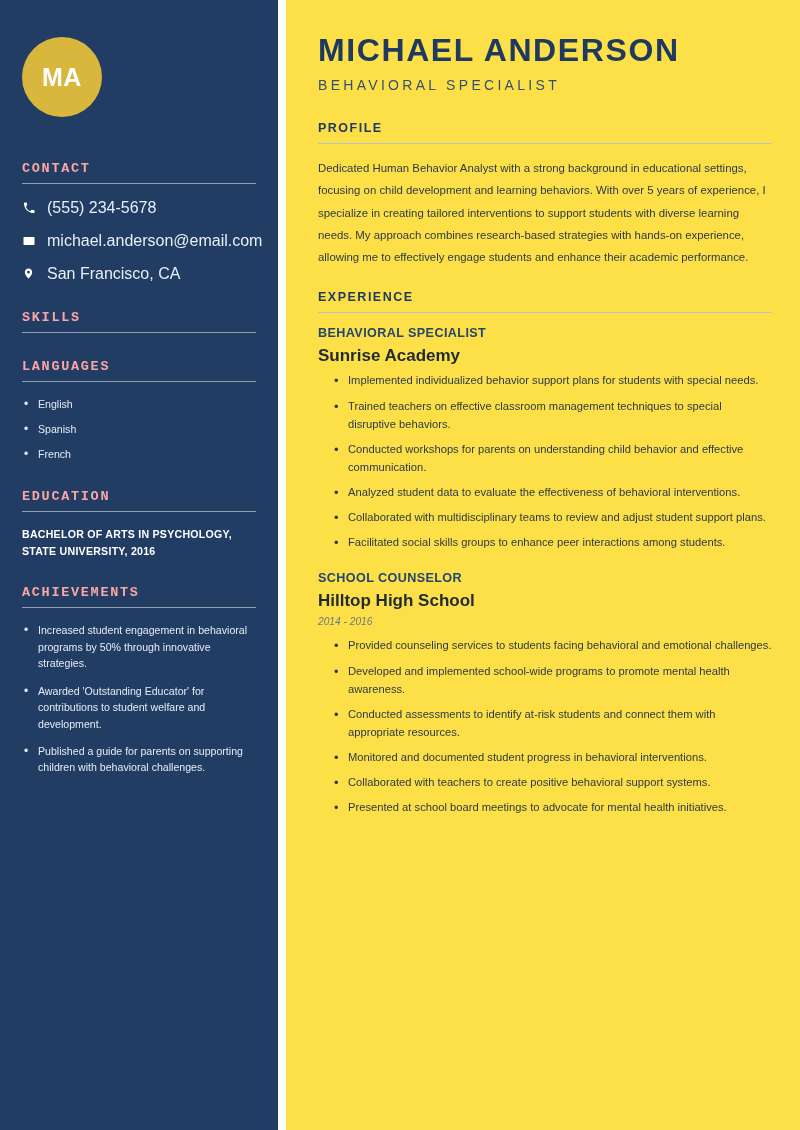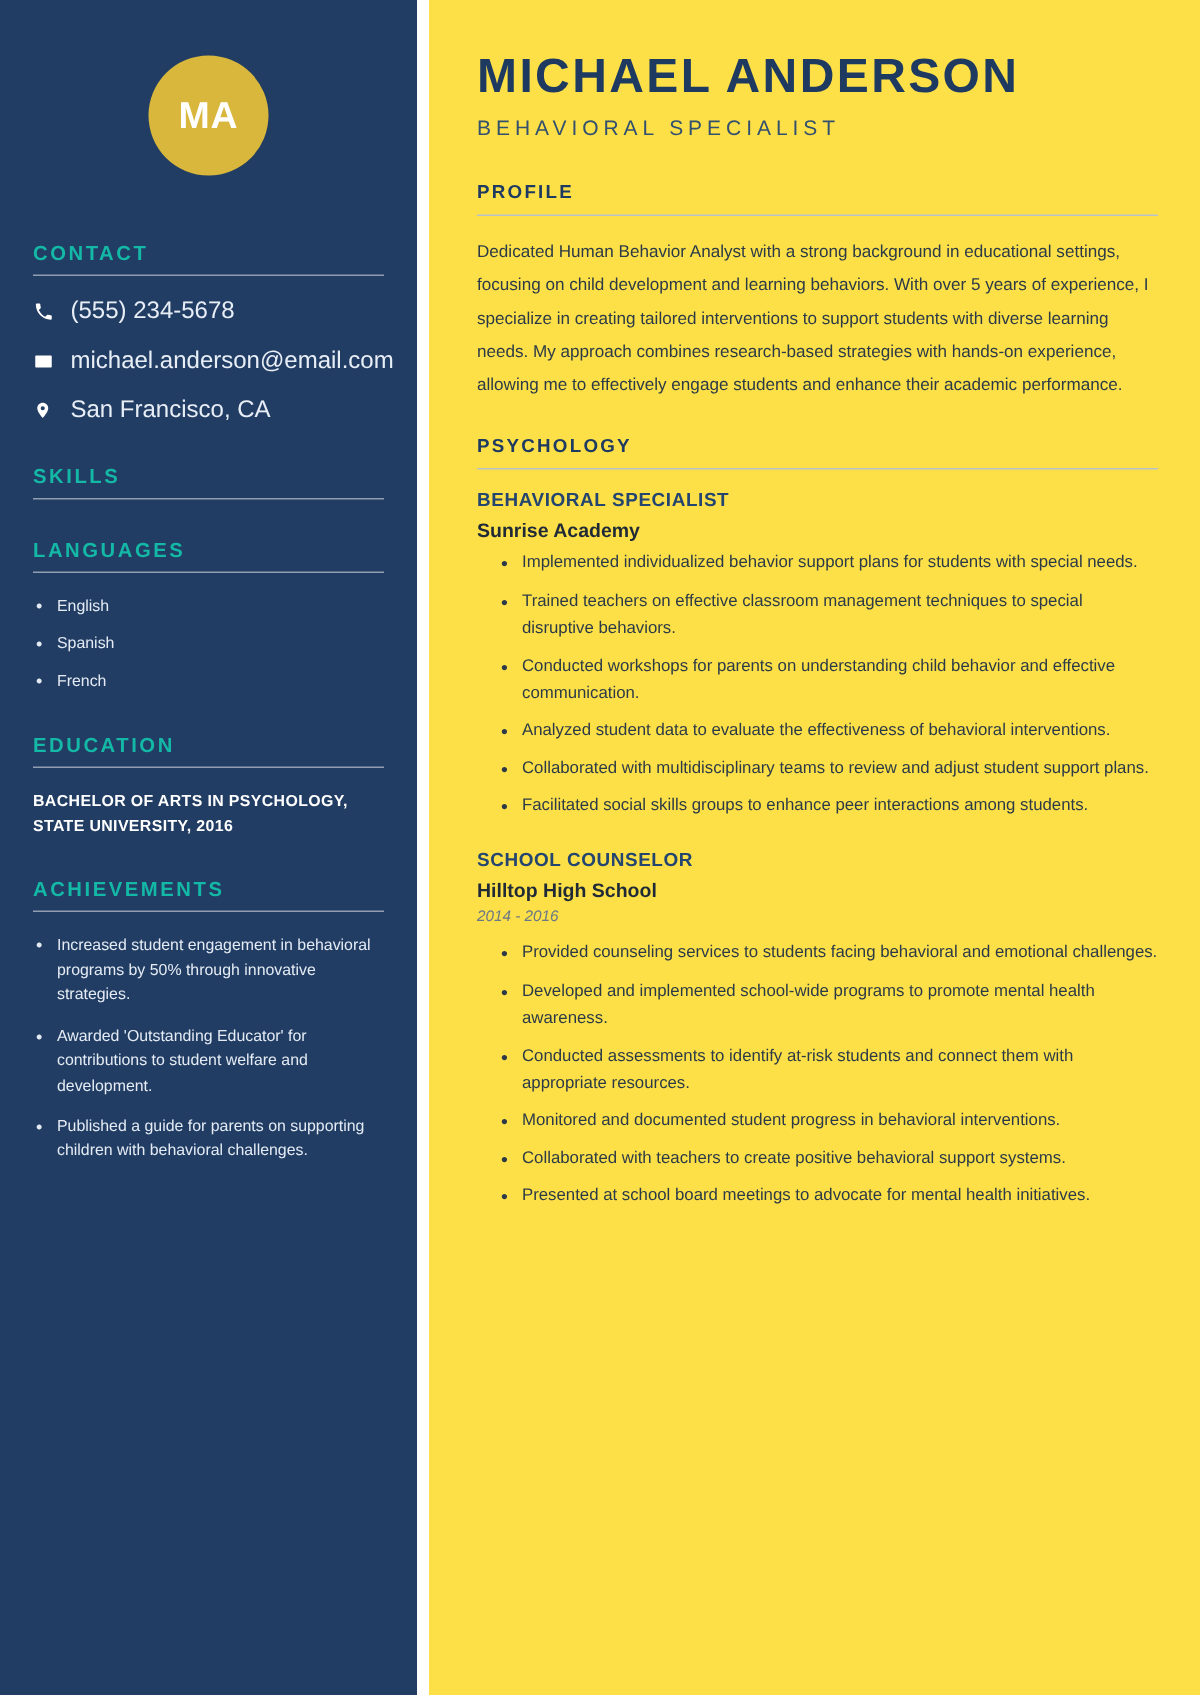--- a/index.html
+++ b/index.html
@@ -25,21 +25,21 @@
     width: 278px;
     flex: 0 0 278px;
     background: #223d63;
     color: #ffffff;
     padding: 0 22px;
     position: relative;
   }
 
   .avatar-wrap {
     display: flex;
-    justify-content: center;
+    justify-content: flex-start;
     padding-top: 37px;
     padding-bottom: 44px;
   }
   .avatar {
     width: 80px;
     height: 80px;
     border-radius: 50%;
     background: #d8b73c;
     display: flex;
     align-items: center;
@@ -49,22 +49,23 @@
     font-weight: bold;
     letter-spacing: 0.5px;
   }
 
   .side-section { margin-bottom: 26px; }
 
   .side-heading {
     font-size: 13.5px;
     font-weight: bold;
     letter-spacing: 1.7px;
-    color: #14b8a6;
+    color: #fca5a5;
     padding-bottom: 7px;
+    font-family: Liberation Mono, monospace;
   }
   .side-rule {
     height: 1px;
     background: rgba(255,255,255,0.5);
     margin-bottom: 14px;
   }
 
   .contact-row {
     display: flex;
     align-items: center;
@@ -157,21 +158,21 @@
 
   .job { margin-bottom: 20px; }
   .job-title {
     font-size: 12.6px;
     font-weight: bold;
     letter-spacing: 0.4px;
     color: #23456f;
     margin-bottom: 6px;
   }
   .job-company {
-    font-size: 13px;
+    font-size: 17px;
     font-weight: bold;
     color: #1f2a36;
     margin-bottom: 5px;
   }
   .job-dates {
     font-size: 10.2px;
     font-style: italic;
     color: #6b7885;
     margin-bottom: 9px;
   }
@@ -278,21 +279,21 @@
     <h1 class="name">MICHAEL ANDERSON</h1>
     <div class="role">BEHAVIORAL SPECIALIST</div>
 
     <section class="main-section">
       <div class="main-heading">PROFILE</div>
       <div class="main-rule"></div>
       <p class="profile-text">Dedicated Human Behavior Analyst with a strong background in educational settings, focusing on child development and learning behaviors. With over 5 years of experience, I specialize in creating tailored interventions to support students with diverse learning needs. My approach combines research-based strategies with hands-on experience, allowing me to effectively engage students and enhance their academic performance.</p>
     </section>
 
     <section class="main-section">
-      <div class="main-heading">PSYCHOLOGY</div>
+      <div class="main-heading">EXPERIENCE</div>
       <div class="main-rule"></div>
 
       <div class="job">
         <div class="job-title">BEHAVIORAL SPECIALIST</div>
         <div class="job-company">Sunrise Academy</div>
         <ul class="job-list">
           <li>Implemented individualized behavior support plans for students with special needs.</li>
           <li>Trained teachers on effective classroom management techniques to special disruptive behaviors.</li>
           <li>Conducted workshops for parents on understanding child behavior and effective communication.</li>
           <li>Analyzed student data to evaluate the effectiveness of behavioral interventions.</li>

